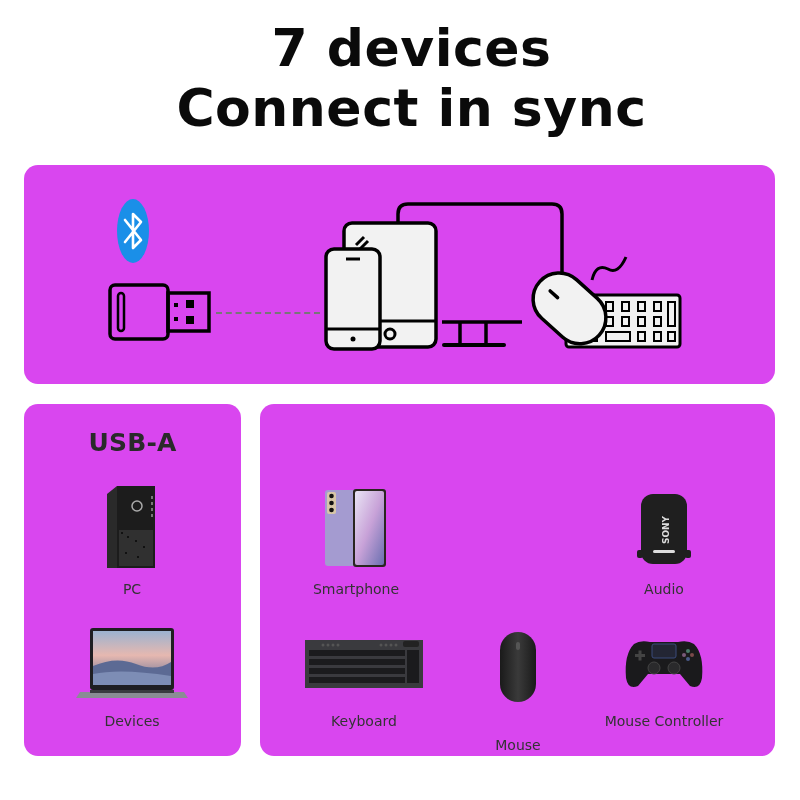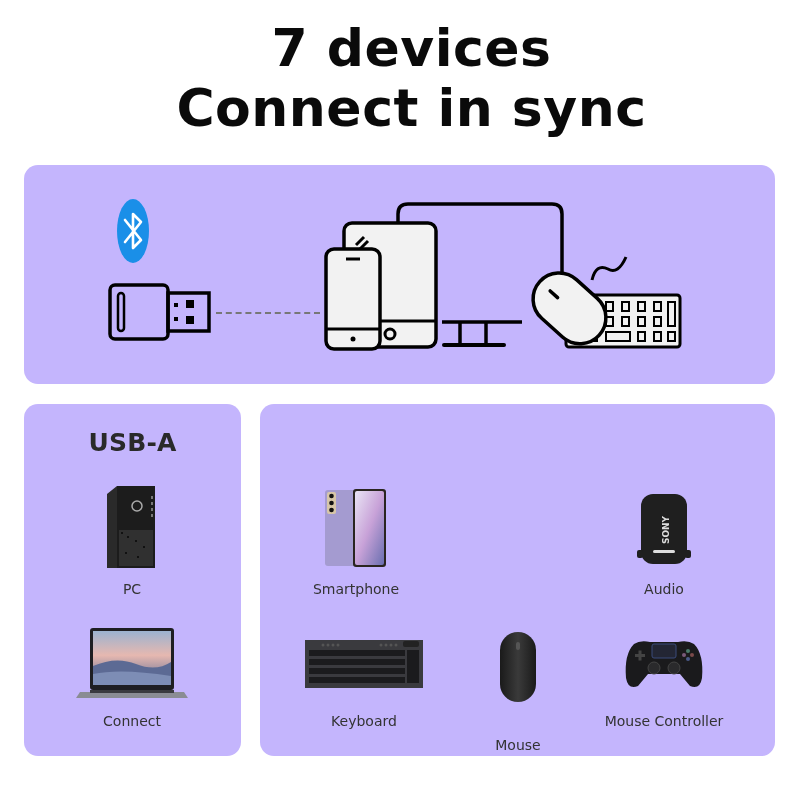--- a/index.html
+++ b/index.html
@@ -4,21 +4,21 @@
   <style>
     * { box-sizing: border-box; margin: 0; padding: 0; }
     html, body { width: 800px; height: 800px; background: #ffffff; overflow: hidden; }
     body { position: relative; font-family: "DejaVu Sans", sans-serif; color: #111; }
 
     .headline {
       position: absolute; left: 0; top: 18px; width: 800px;
       text-align: center; font-weight: bold; color: #0a0a0a;
       font-size: 52px; line-height: 60px; letter-spacing: 0.5px; padding-left: 23px;
     }
-    .panel { position: absolute; background: #c4b5fd; border-radius: 14px; }
+    .panel { position: absolute; background: #d946ef; border-radius: 14px; }
     .panel-top { left: 24px; top: 165px; width: 751px; height: 219px; }
     .panel-usb { left: 24px; top: 404px; width: 217px; height: 352px; }
     .panel-bt  { left: 260px; top: 404px; width: 515px; height: 352px; }
 
     .panel-title {
       position: absolute; font-weight: bold; color: #2a2a2a;
       font-size: 25px; letter-spacing: 0.2px;
     }
     .usb-title { left: 0; width: 217px; top: 24px; text-align: center; }
     .bt-title  { left: 42px; top: 24px; }
@@ -166,21 +166,21 @@
               <stop offset="1" stop-color="#5a6a92"></stop>
           </linearGradient>
         </defs>
         <rect x="17" y="5" width="78" height="54" fill="url(#sky)"></rect>
         <path d="M17 40 Q40 30 60 38 T95 36 V59 H17 Z" fill="#5c6a94"></path>
         <path d="M17 48 Q45 42 95 50 V59 H17 Z" fill="#7d8db5"></path>
         <polygon points="4,66 108,66 112,72 0,72" fill="#8a8c94"></polygon>
         <rect x="14" y="64" width="84" height="3" fill="#3a3a40"></rect>
       </svg>
     </div>
-    <div class="label" style="top:87px;">Connect</div>
+    <div class="label" style="top:87px;">Devices</div>
   </div>
 </div>
 
 <div class="panel panel-bt">
 
   <div class="device" style="left:26px;top:82px;width:140px;height:120px;">
     <div class="img" style="top:3px;">
       <svg width="62" height="78" viewBox="0 0 62 78">
         <defs>
           <linearGradient id="ph" x1="0" y1="0" x2="1" y2="1">

